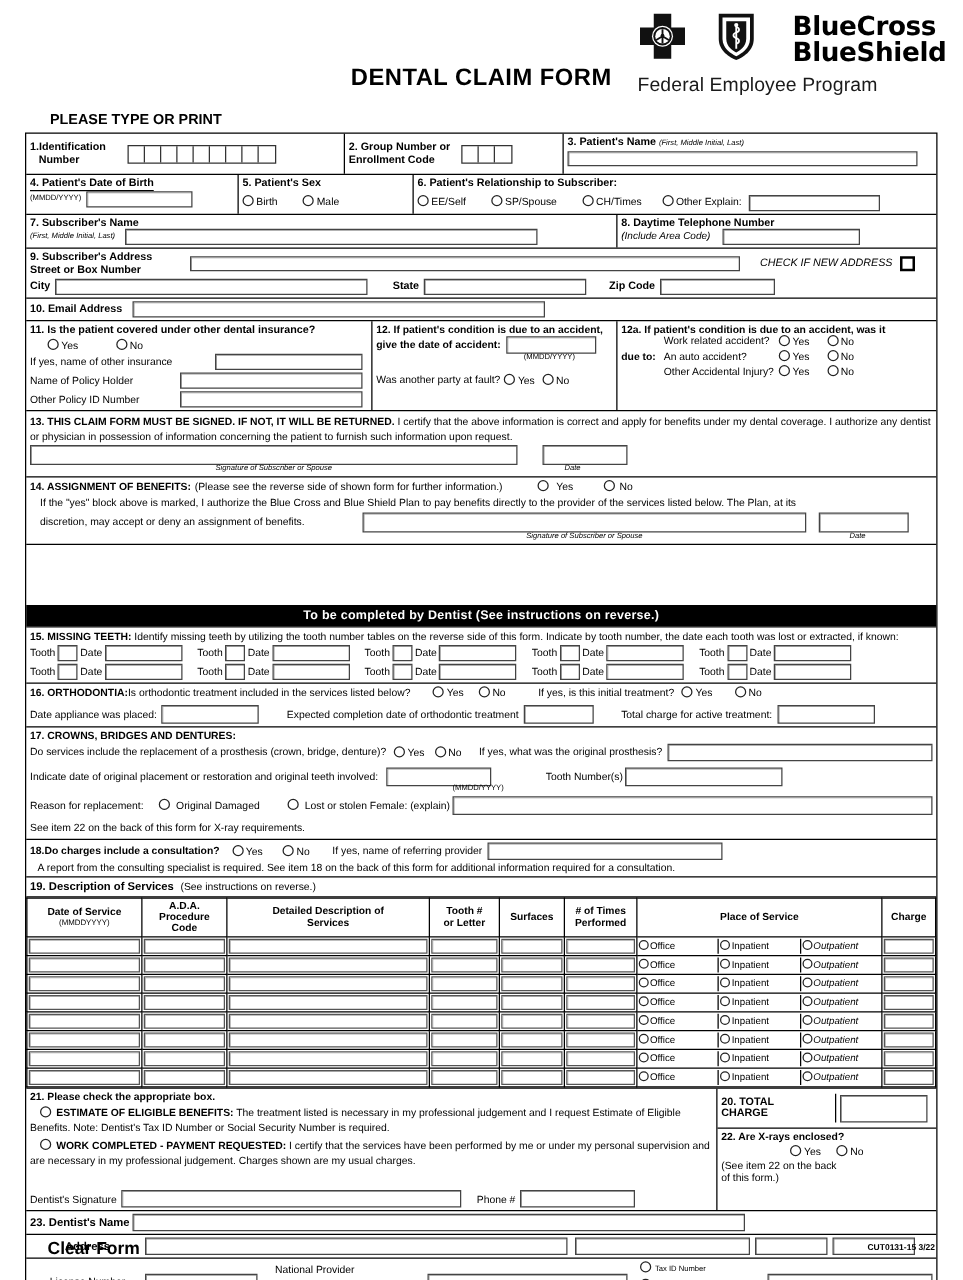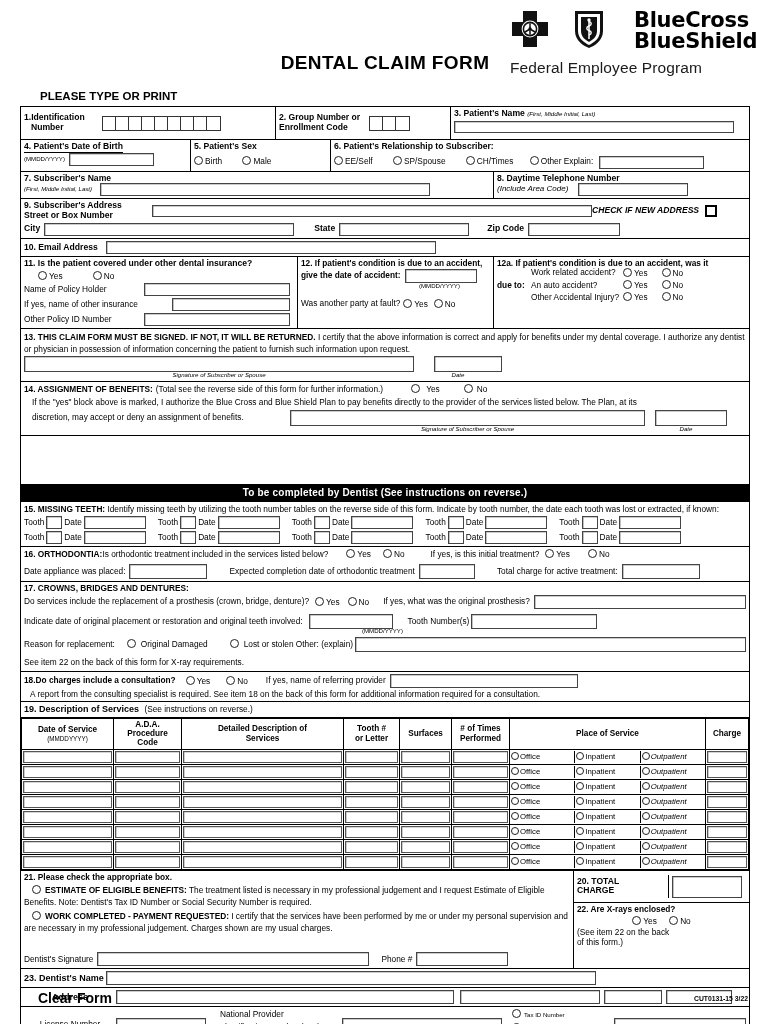--- a/index.html
+++ b/index.html
@@ -256,21 +256,21 @@
     </div>
 
     <div class="row">
       <div class="cell" style="width:100%;">
         <div class="flexline">
           <div style="width:128px;">
             <div class="lbl">9. Subscriber's Address</div>
             <div class="lbl">Street or Box Number</div>
           </div>
           <span class="ib" style="width:440px;height:12px;"></span>
-          <span style="font-style:italic;font-weight:bold;font-size:8.6px;">CHECK IF NEW ADDRESS</span>
+          <span style="margin-left:16px;font-style:italic;font-weight:normal;font-size:8.6px;">CHECK IF NEW ADDRESS</span>
           <span class="chk" style="margin-left:6px;"></span>
         </div>
         <div class="flexline" style="margin-top:2px;">
           <span class="lbl">City</span>
           <span class="ib" style="width:250px;margin-left:4px;"></span>
           <span class="lbl" style="margin-left:20px;">State</span>
           <span class="ib" style="width:130px;margin-left:4px;"></span>
           <span class="lbl" style="margin-left:18px;">Zip Code</span>
           <span class="ib" style="width:92px;margin-left:4px;"></span>
         </div>
@@ -285,26 +285,26 @@
     </div>
 
     <div class="row">
       <div class="cell bd-r" style="width:277px;">
         <div class="lbl">11. Is the patient covered under other dental insurance?</div>
         <div style="margin:3px 0 0 14px;">
           <span class="opt"><span class="rad"></span><span>Yes</span></span>
           <span class="opt" style="margin-left:28px;"><span class="rad"></span><span>No</span></span>
         </div>
         <div class="flexline" style="margin-top:2px;">
+          <span style="width:148px;">If yes, name of other insurance</span>
+          <span class="ib" style="width:118px;"></span>
+        </div>
+        <div class="flexline" style="margin-top:2px;">
           <span style="width:120px;">Name of Policy Holder</span>
           <span class="ib" style="width:146px;"></span>
-        </div>
-        <div class="flexline" style="margin-top:2px;">
-          <span style="width:148px;">If yes, name of other insurance</span>
-          <span class="ib" style="width:118px;"></span>
         </div>
         <div class="flexline" style="margin-top:2px;">
           <span style="width:120px;">Other Policy ID Number</span>
           <span class="ib" style="width:146px;"></span>
         </div>
       </div>
       <div class="cell bd-r" style="width:196px;">
         <div class="b">12. If patient's condition is due to an accident,</div>
         <div class="flexline" style="margin-top:1px;">
           <span class="b">give the date of accident:</span>
@@ -355,21 +355,21 @@
           <span class="sm" style="width:390px;text-align:center;">Signature of Subscriber or Spouse</span>
           <span class="sm" style="width:88px;text-align:center;">Date</span>
         </div>
       </div>
     </div>
 
     <div class="row">
       <div class="cell" style="width:100%;">
         <div class="flexline">
           <span class="b">14. ASSIGNMENT OF BENEFITS:</span>
-          <span style="margin-left:3px;">(Total see the reverse side of this form for further information.)</span>
+          <span style="margin-left:3px;">(Please see the reverse side of shown form for further information.)</span>
           <span class="opt" style="margin-left:28px;"><span class="rad"></span><span style="margin-left:4px;">Yes</span></span>
           <span class="opt" style="margin-left:24px;"><span class="rad"></span><span style="margin-left:2px;">No</span></span>
         </div>
         <div style="margin-top:3px;padding-left:8px;">If the "yes" block above is marked, I authorize the Blue Cross and Blue Shield Plan to pay benefits directly to the provider of the services listed below. The Plan, at its</div>
         <div class="flexline" style="margin-top:3px;padding-left:8px;">
           <span style="width:258px;">discretion, may accept or deny an assignment of benefits.</span>
           <span class="ib" style="width:355px;height:16px;"></span>
           <span class="ib" style="width:72px;height:16px;margin-left:10px;"></span>
         </div>
         <div class="flexline">
@@ -464,28 +464,28 @@
         <div class="flexline" style="margin-top:2px;">
           <span>Do services include the replacement of a prosthesis (crown, bridge, denture)?</span>
           <span class="opt" style="margin-left:6px;"><span class="rad"></span><span>Yes</span></span>
           <span class="opt" style="margin-left:8px;"><span class="rad"></span><span>No</span></span>
           <span style="margin-left:14px;">If yes, what was the original prosthesis?</span>
           <span class="ib grow" style="height:14px;margin-left:4px;"></span>
         </div>
         <div class="flexline" style="margin-top:5px;">
           <span>Indicate date of original placement or restoration and original teeth involved:</span>
           <span class="ib" style="width:84px;height:15px;margin-left:6px;"></span>
-          <span style="margin-left:15px;text-align:right;">Tooth Number(s)</span>
+          <span style="margin-left:44px;text-align:right;">Tooth Number(s)</span>
           <span class="ib" style="width:126px;height:15px;margin-left:2px;"></span>
         </div>
         <div class="smn" style="margin-left:338px;margin-top:-1px;">(MMDD/YYYY)</div>
         <div class="flexline" style="margin-top:2px;">
           <span>Reason for replacement:</span>
           <span class="opt" style="margin-left:12px;"><span class="rad"></span><span style="margin-left:3px;">Original Damaged</span></span>
-          <span class="opt" style="margin-left:22px;"><span class="rad"></span><span style="margin-left:3px;">Lost or stolen Other: (explain)</span></span>
+          <span class="opt" style="margin-left:22px;"><span class="rad"></span><span style="margin-left:3px;">Lost or stolen Female: (explain)</span></span>
           <span class="ib grow" style="height:15px;margin-left:2px;"></span>
         </div>
         <div style="margin-top:6px;margin-bottom:2px;">See item 22 on the back of this form for X-ray requirements.</div>
       </div>
     </div>
 
     <div class="row">
       <div class="cell" style="width:100%;">
         <div class="flexline">
           <span class="b">18.Do charges include a consultation?</span>

